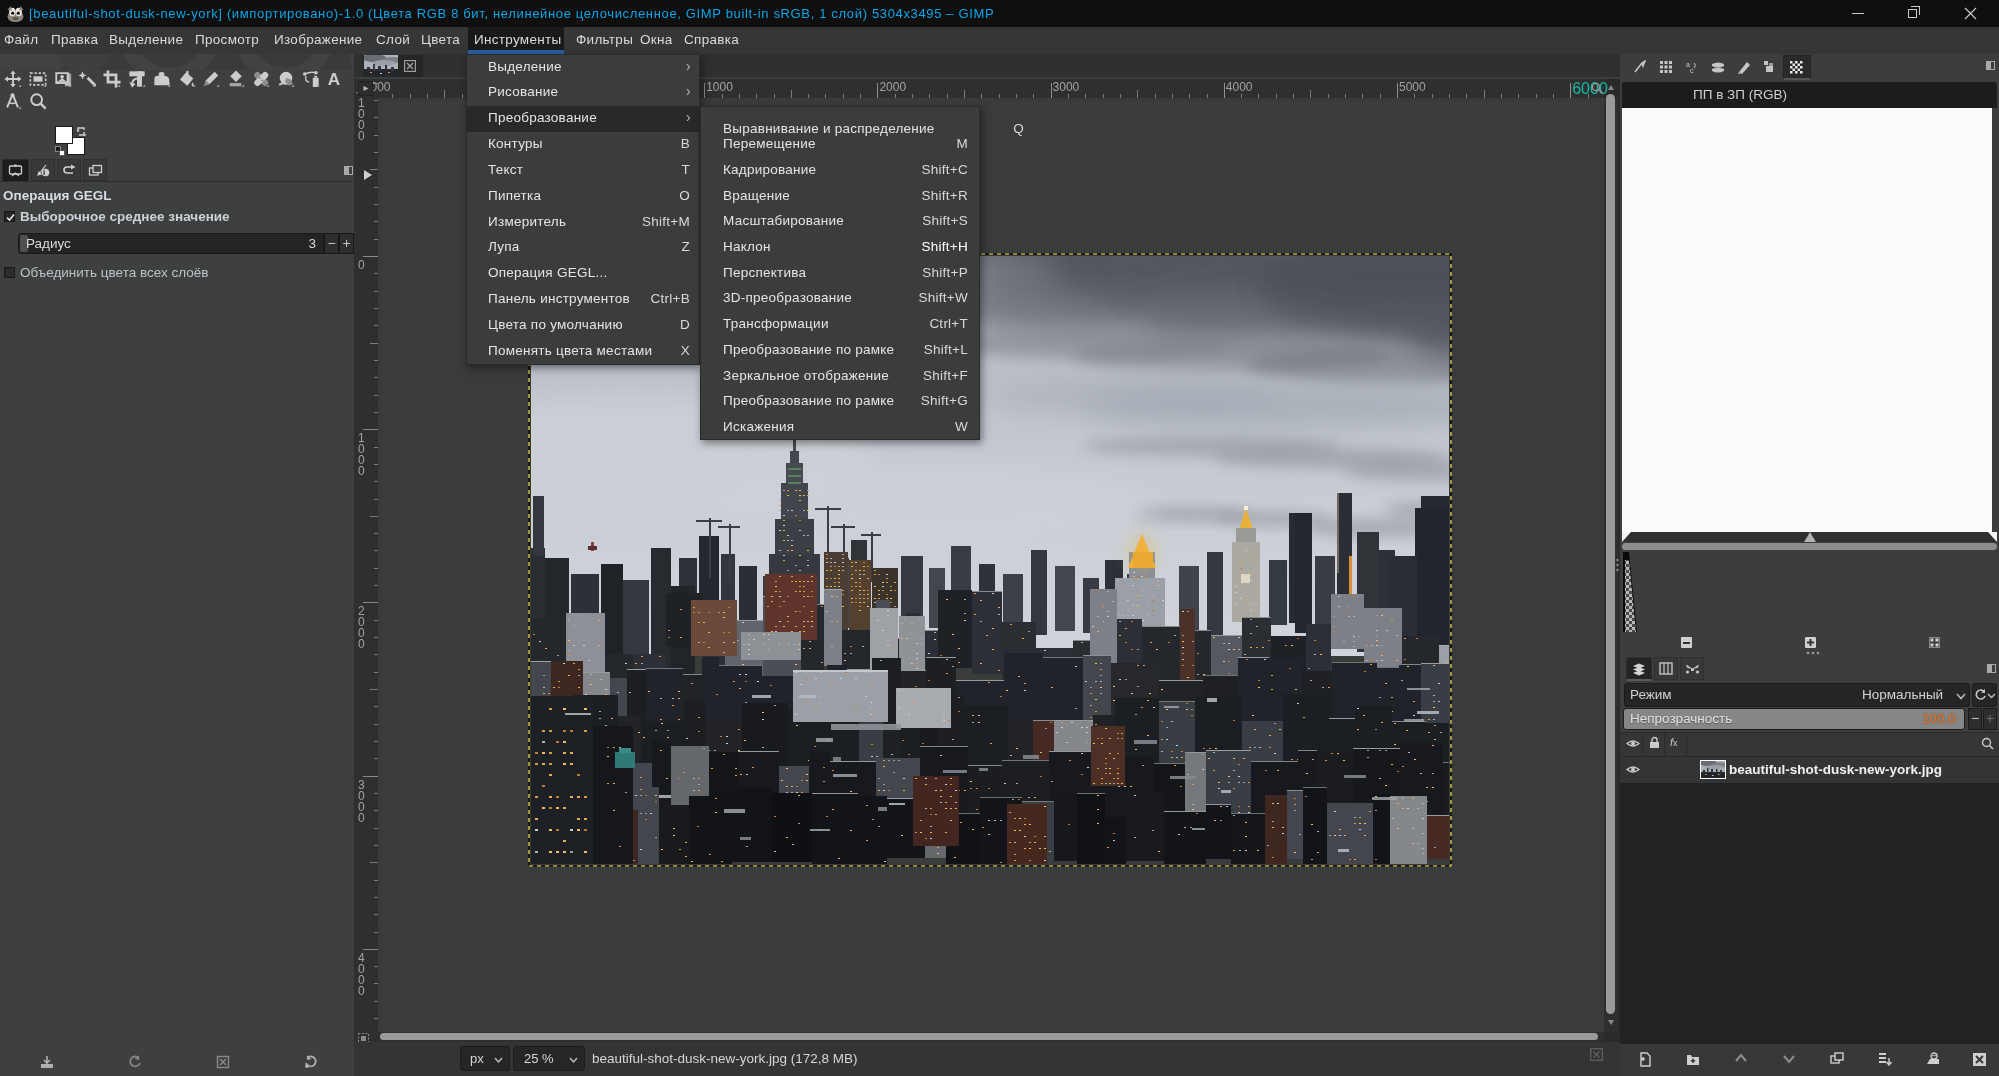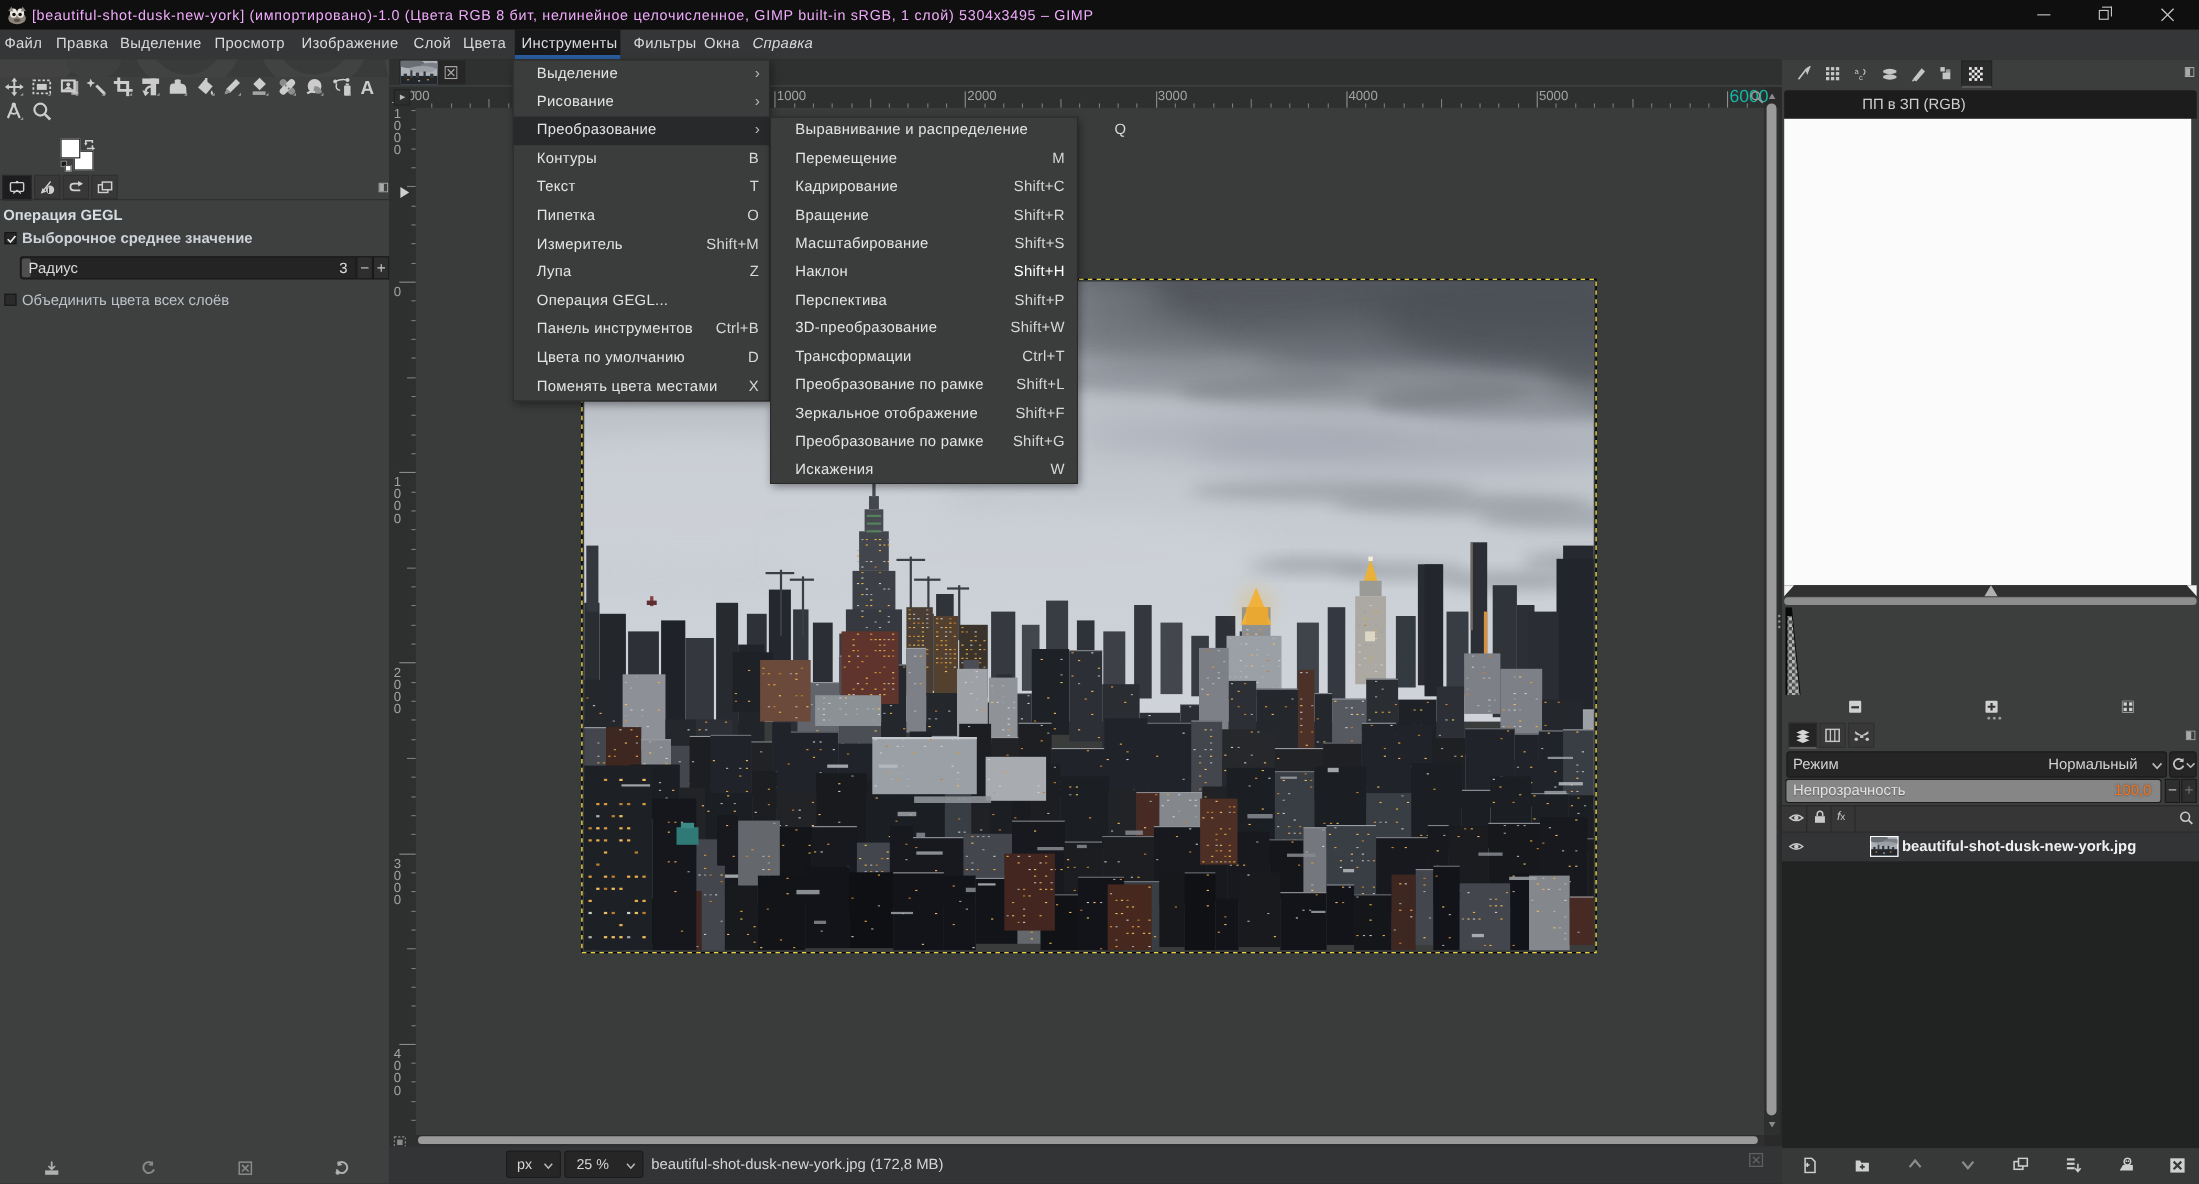--- a/index.html
+++ b/index.html
@@ -15,21 +15,21 @@
       <ellipse cx="9.5" cy="12.5" rx="8" ry="5.5" fill="#8d857c"></ellipse>
       <ellipse cx="6.3" cy="8" rx="3.2" ry="4.2" fill="#ece8e2"></ellipse>
       <ellipse cx="12.7" cy="8" rx="3.2" ry="4.2" fill="#ece8e2"></ellipse>
       <circle cx="6.7" cy="9.2" r="1.6" fill="#14110e"></circle>
       <circle cx="12.3" cy="9.2" r="1.6" fill="#14110e"></circle>
       <path d="M1.5,6 L4.5,2 L6,6.5 Z" fill="#8d857c"></path>
       <path d="M17.5,6 L14.5,2 L13,6.5 Z" fill="#8d857c"></path>
       <ellipse cx="9.5" cy="14.5" rx="3" ry="1.6" fill="#5a5048"></ellipse>
     </svg>
 </div>
-<div class="abs" style="left:29px;top:0;height:27px;line-height:27px;font-size:13px;letter-spacing:0.65px;color:#f0abfc;white-space:nowrap">[beautiful-shot-dusk-new-york] (импортировано)-1.0 (Цвета RGB 8 бит, нелинейное целочисленное, GIMP built-in sRGB, 1 слой) 5304x3495 – GIMP</div>
+<div class="abs" style="left:29px;top:0;height:27px;line-height:27px;font-size:13px;letter-spacing:0.65px;color:#0ea5e9;white-space:nowrap">[beautiful-shot-dusk-new-york] (импортировано)-1.0 (Цвета RGB 8 бит, нелинейное целочисленное, GIMP built-in sRGB, 1 слой) 5304x3495 – GIMP</div>
 <div class="abs" style="left:1852px;top:13px;width:12px;height:1px;background:#c8c8c8"></div>
 <div class="abs" style="left:1908px;top:9px;width:9px;height:9px;border:1px solid #c8c8c8"></div>
 <div class="abs" style="left:1911px;top:6px;width:9px;height:9px;border:1px solid #c8c8c8;border-left:none;border-bottom:none"></div>
 <div class="abs" style="left:1964px;top:7px;width:13px;height:13px">
 <svg width="13" height="13">
       <path d="M1,1 L12,12 M12,1 L1,12" stroke="#c8c8c8" stroke-width="1.2"></path>
     </svg>
 </div>
 
 <div class="abs" style="left:0;top:27px;width:1999px;height:27px;background:#343637"></div>
@@ -57,21 +57,21 @@
     </div>
     <div style="position:absolute;left:468px;top:0;width:96px;height:27px;background:#17191b;border-bottom:4px solid #2a5d9f;">
       <div style="position:absolute;left:6px;top:5px;white-space:nowrap">Инструменты</div>
     </div>
     <div style="position:absolute;left:570px;top:0;width:69px;height:27px;">
       <div style="position:absolute;left:6px;top:5px;white-space:nowrap">Фильтры</div>
     </div>
     <div style="position:absolute;left:634px;top:0;width:46px;height:27px;">
       <div style="position:absolute;left:6px;top:5px;white-space:nowrap">Окна</div>
     </div>
-    <div style="position:absolute;left:678px;top:0;width:73px;height:27px;font-style:italic;">
+    <div style="position:absolute;left:678px;top:0;width:73px;height:27px;">
       <div style="position:absolute;left:6px;top:5px;white-space:nowrap">Справка</div>
     </div>
   </div>
 
 <div class="abs" style="left:0;top:54px;width:354px;height:1022px;background:#3e3f3f"></div>
 
 <div class="abs" style="left:0;top:54px;width:354px;height:16px;background:#393b3b;overflow:hidden">
 <div class="abs" style="left:120px;top:-70px;width:100px;height:100px;border-radius:50%;border:16px solid #414343"></div>
 <div class="abs" style="left:235px;top:-70px;width:100px;height:100px;border-radius:50%;border:16px solid #414343"></div>
 <div class="abs" style="left:350px;top:-40px;width:80px;height:80px;border-radius:50%;background:#414343"></div>
@@ -3020,21 +3020,21 @@
       <div style="position:absolute;left:21px;top:4px;white-space:nowrap">Цвета по умолчанию</div>
       <div style="position:absolute;right:9px;top:4px;color:#d8d8d8">D</div>
     </div>
     <div style="position:absolute;left:1px;top:284.85px;width:232px;height:25.85px;">
       <div style="position:absolute;left:21px;top:4px;white-space:nowrap">Поменять цвета местами</div>
       <div style="position:absolute;right:9px;top:4px;color:#d8d8d8">X</div>
     </div>
   </div>
 <div class="abs" style="left:700px;top:106px;width:280px;height:334px;background:#3b3d3d;border:1px solid #2a2a2a;box-shadow:2px 3px 8px rgba(0,0,0,0.45)"></div>
 <div id="menu2" class="abs" style="left:700px;top:106px;width:280px;font-size:13.5px;letter-spacing:0.25px;color:#e4e4e4">
-    <div style="position:absolute;left:1px;top:0;width:334px;height:25.7px">
+    <div style="position:absolute;left:1px;top:11px;width:334px;height:25.7px">
       <div style="position:absolute;left:22px;top:4px;white-space:nowrap">Выравнивание и распределение</div>
       <div style="position:absolute;right:11px;top:4px;color:#d8d8d8">Q</div>
     </div>
     <div style="position:absolute;left:1px;top:26.2px;width:278px;height:25.7px">
       <div style="position:absolute;left:22px;top:4px;white-space:nowrap">Перемещение</div>
       <div style="position:absolute;right:11px;top:4px;color:#d8d8d8">M</div>
     </div>
     <div style="position:absolute;left:1px;top:51.9px;width:278px;height:25.7px">
       <div style="position:absolute;left:22px;top:4px;white-space:nowrap">Кадрирование</div>
       <div style="position:absolute;right:11px;top:4px;color:#d8d8d8">Shift+C</div>

